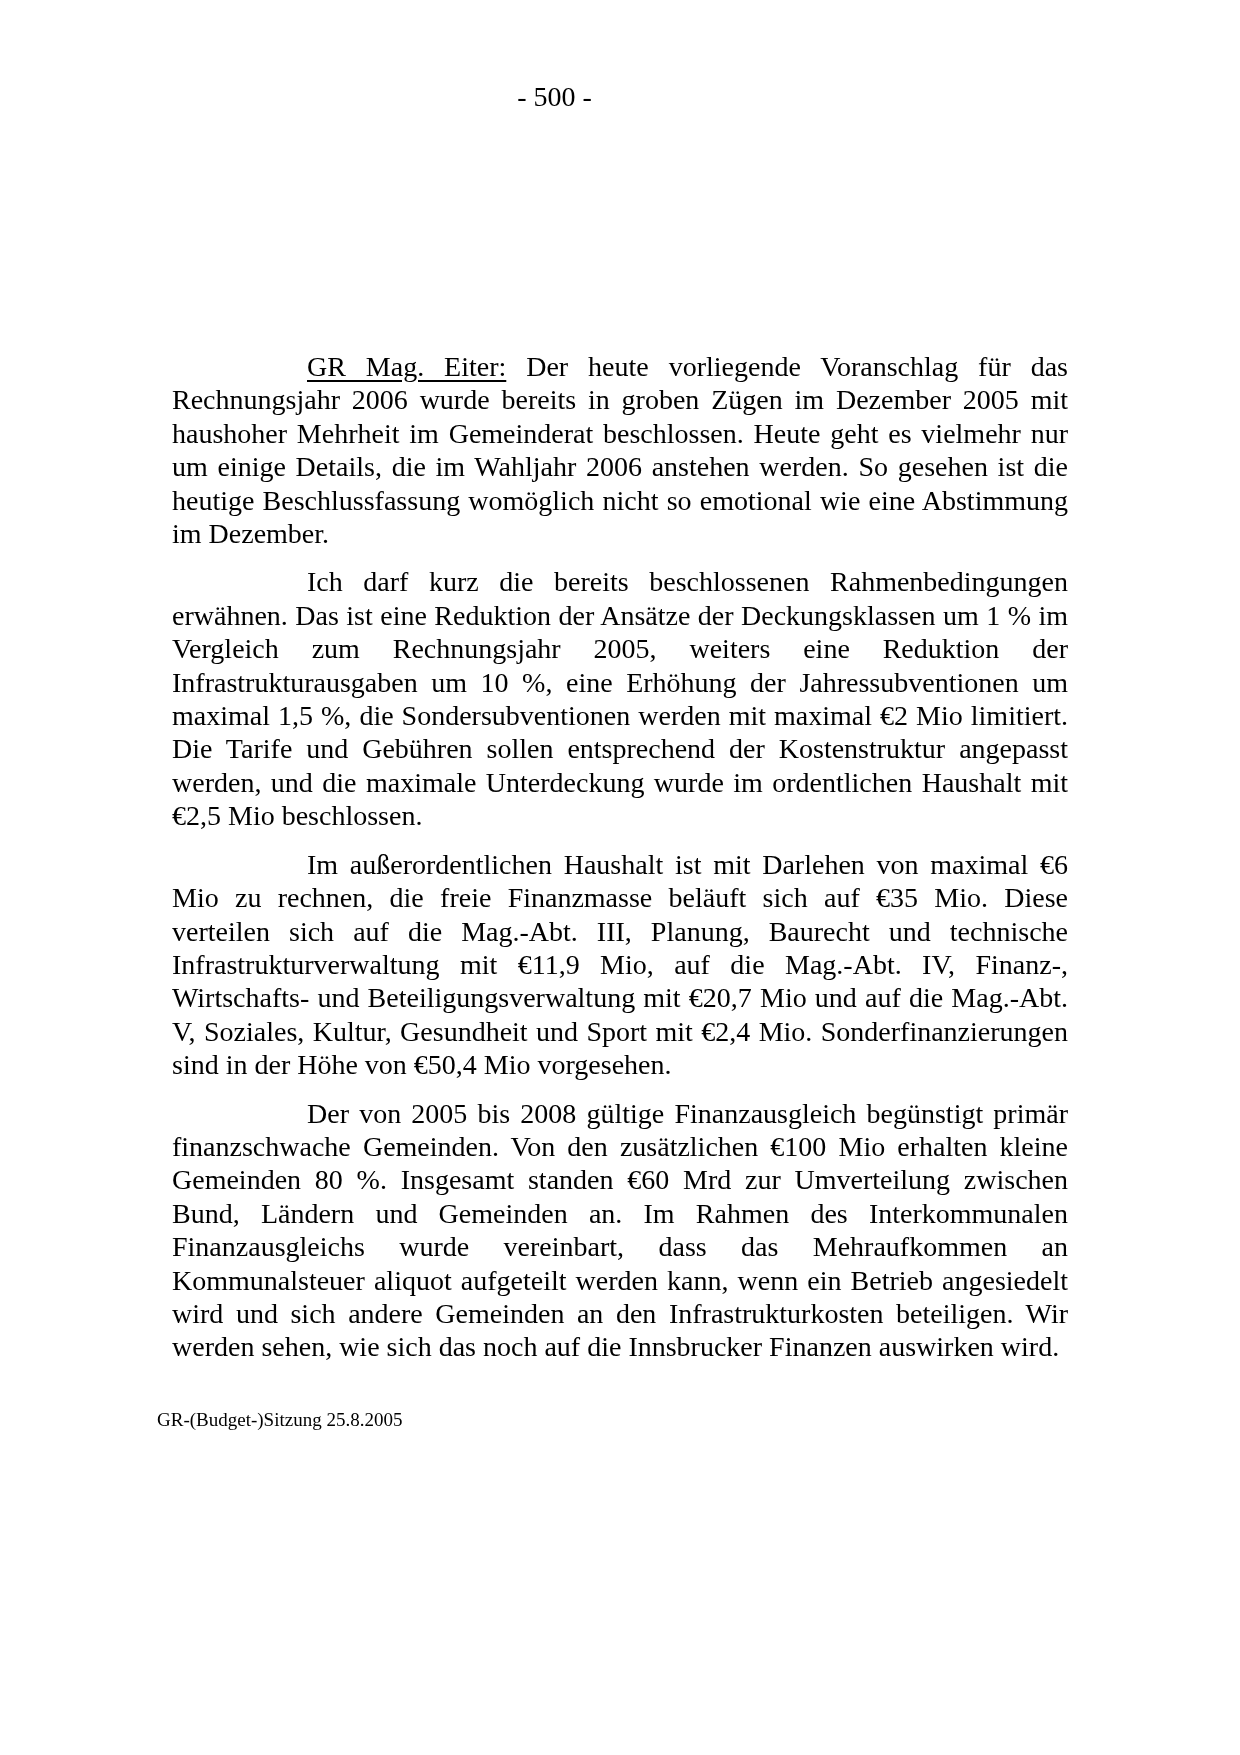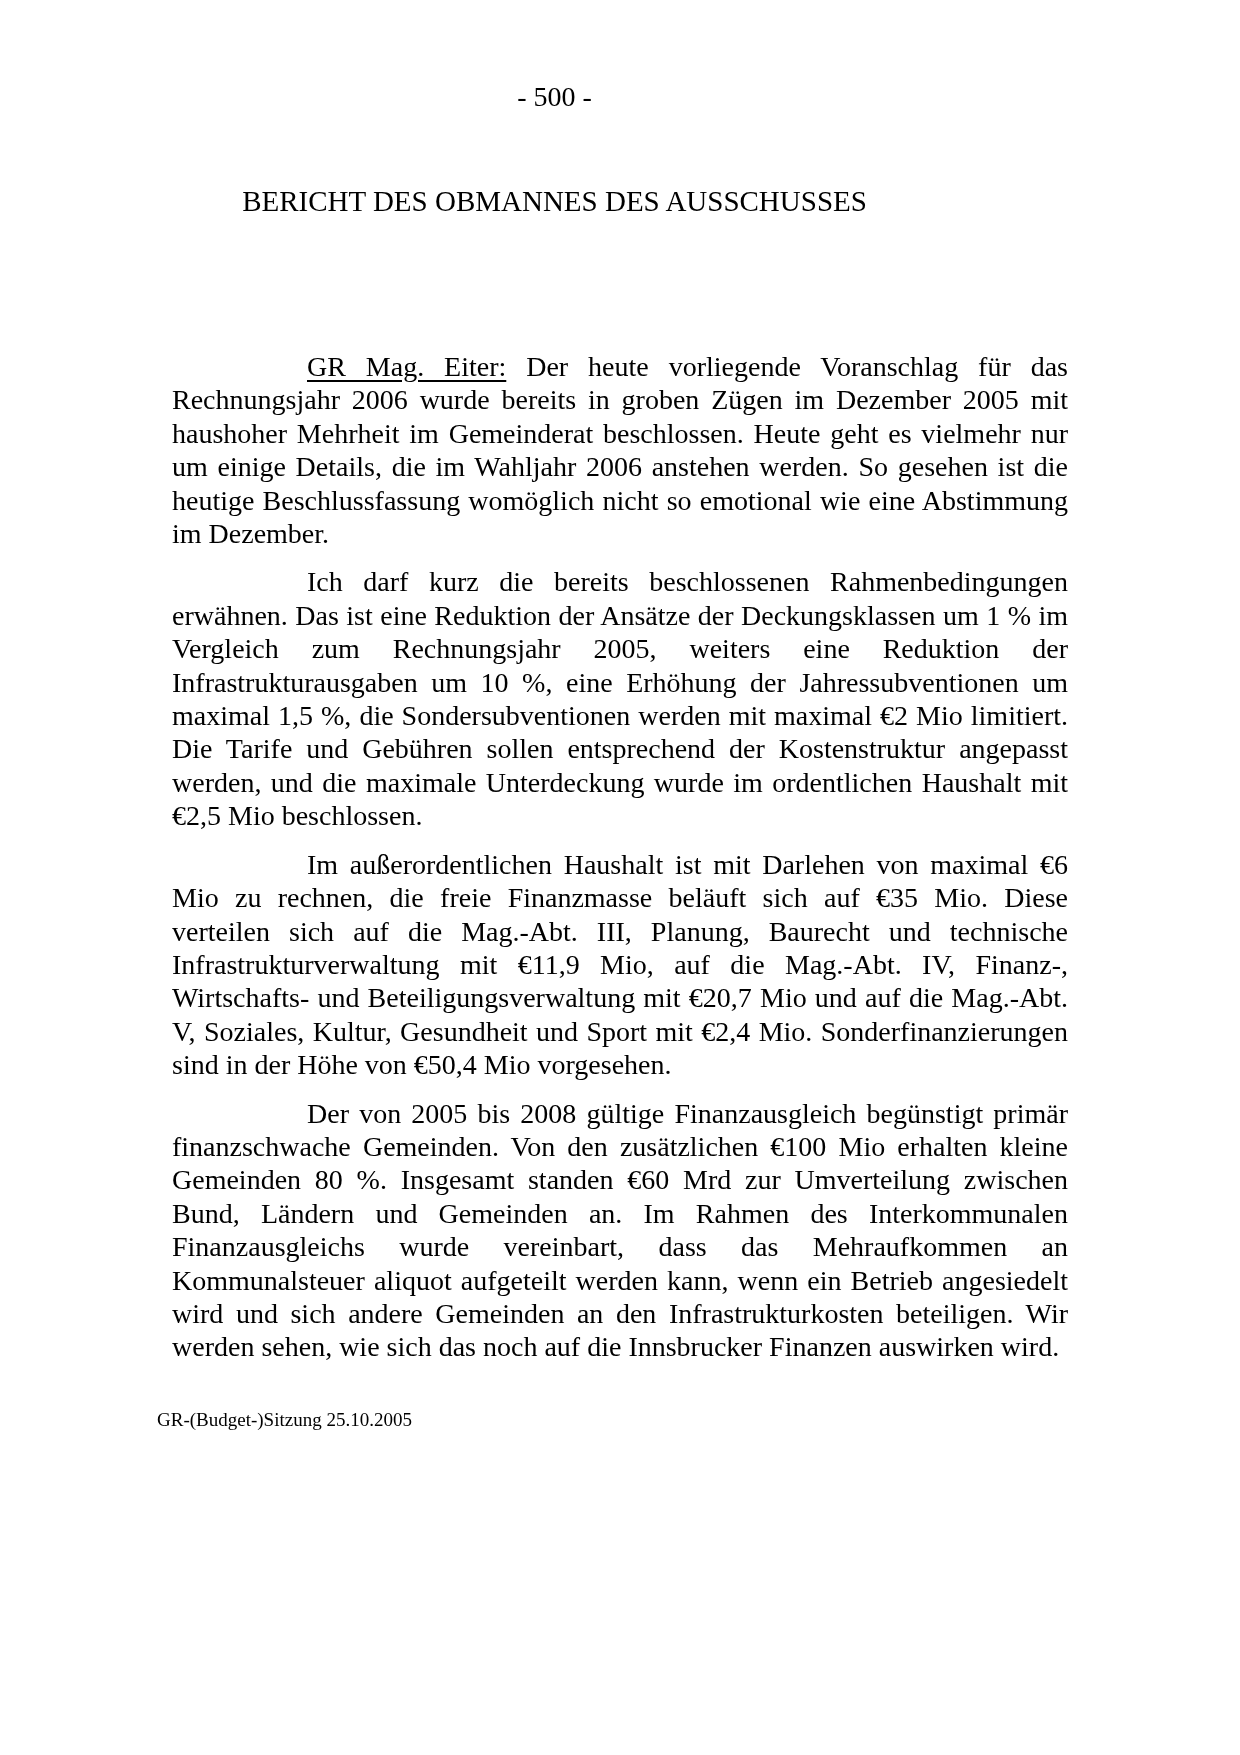--- a/index.html
+++ b/index.html
@@ -51,23 +51,22 @@
     font-size: 19px;
     line-height: 23px;
   }
 </style>
 </head>
 <body>
 
 <div class="page-number">- 500 -</div>
 
 <h1 class="doc-title">
-  <span class="title-line">BERICHT DES OBMANNES DES AUSSCHUSSES</span>
 </h1>
 
 <div class="doc-body">
   <p class="para"><span class="speaker">GR Mag. Eiter:</span><span> Der heute vorliegende Voranschlag für das Rechnungsjahr 2006 wurde bereits in groben Zügen im Dezember 2005 mit haushoher Mehrheit im Gemeinderat beschlossen. Heute geht es vielmehr nur um einige Details, die im Wahljahr 2006 anstehen werden. So gesehen ist die heutige Beschlussfassung womöglich nicht so emotional wie eine Abstimmung im Dezember.</span></p>
   <p class="para">Ich darf kurz die bereits beschlossenen Rahmenbedingungen erwähnen. Das ist eine Reduktion der Ansätze der Deckungsklassen um 1 % im Vergleich zum Rechnungsjahr 2005, weiters eine Reduktion der Infrastrukturausgaben um 10 %, eine Erhöhung der Jahressubventionen um maximal 1,5 %, die Sondersubventionen werden mit maximal €2 Mio limitiert. Die Tarife und Gebühren sollen entsprechend der Kostenstruktur angepasst werden, und die maximale Unterdeckung wurde im ordentlichen Haushalt mit €2,5 Mio beschlossen.</p>
   <p class="para">Im außerordentlichen Haushalt ist mit Darlehen von maximal €6 Mio zu rechnen, die freie Finanzmasse beläuft sich auf €35 Mio. Diese verteilen sich auf die Mag.-Abt. III, Planung, Baurecht und technische Infrastrukturverwaltung mit €11,9 Mio, auf die Mag.-Abt. IV, Finanz-, Wirtschafts- und Beteiligungsverwaltung mit €20,7 Mio und auf die Mag.-Abt. V, Soziales, Kultur, Gesundheit und Sport mit €2,4 Mio. Sonderfinanzierungen sind in der Höhe von €50,4 Mio vorgesehen.</p>
   <p class="para">Der von 2005 bis 2008 gültige Finanzausgleich begünstigt primär finanzschwache Gemeinden. Von den zusätzlichen €100 Mio erhalten kleine Gemeinden 80 %. Insgesamt standen €60 Mrd zur Umverteilung zwischen Bund, Ländern und Gemeinden an. Im Rahmen des Interkommunalen Finanzausgleichs wurde vereinbart, dass das Mehraufkommen an Kommunalsteuer aliquot aufgeteilt werden kann, wenn ein Betrieb angesiedelt wird und sich andere Gemeinden an den Infrastrukturkosten beteiligen. Wir werden sehen, wie sich das noch auf die Innsbrucker Finanzen auswirken wird.</p>
 </div>
 
-<div class="page-footer">GR-(Budget-)Sitzung 25.10.2005</div>
+<div class="page-footer">GR-(Budget-)Sitzung 25.8.2005</div>
 
 </body></html>

